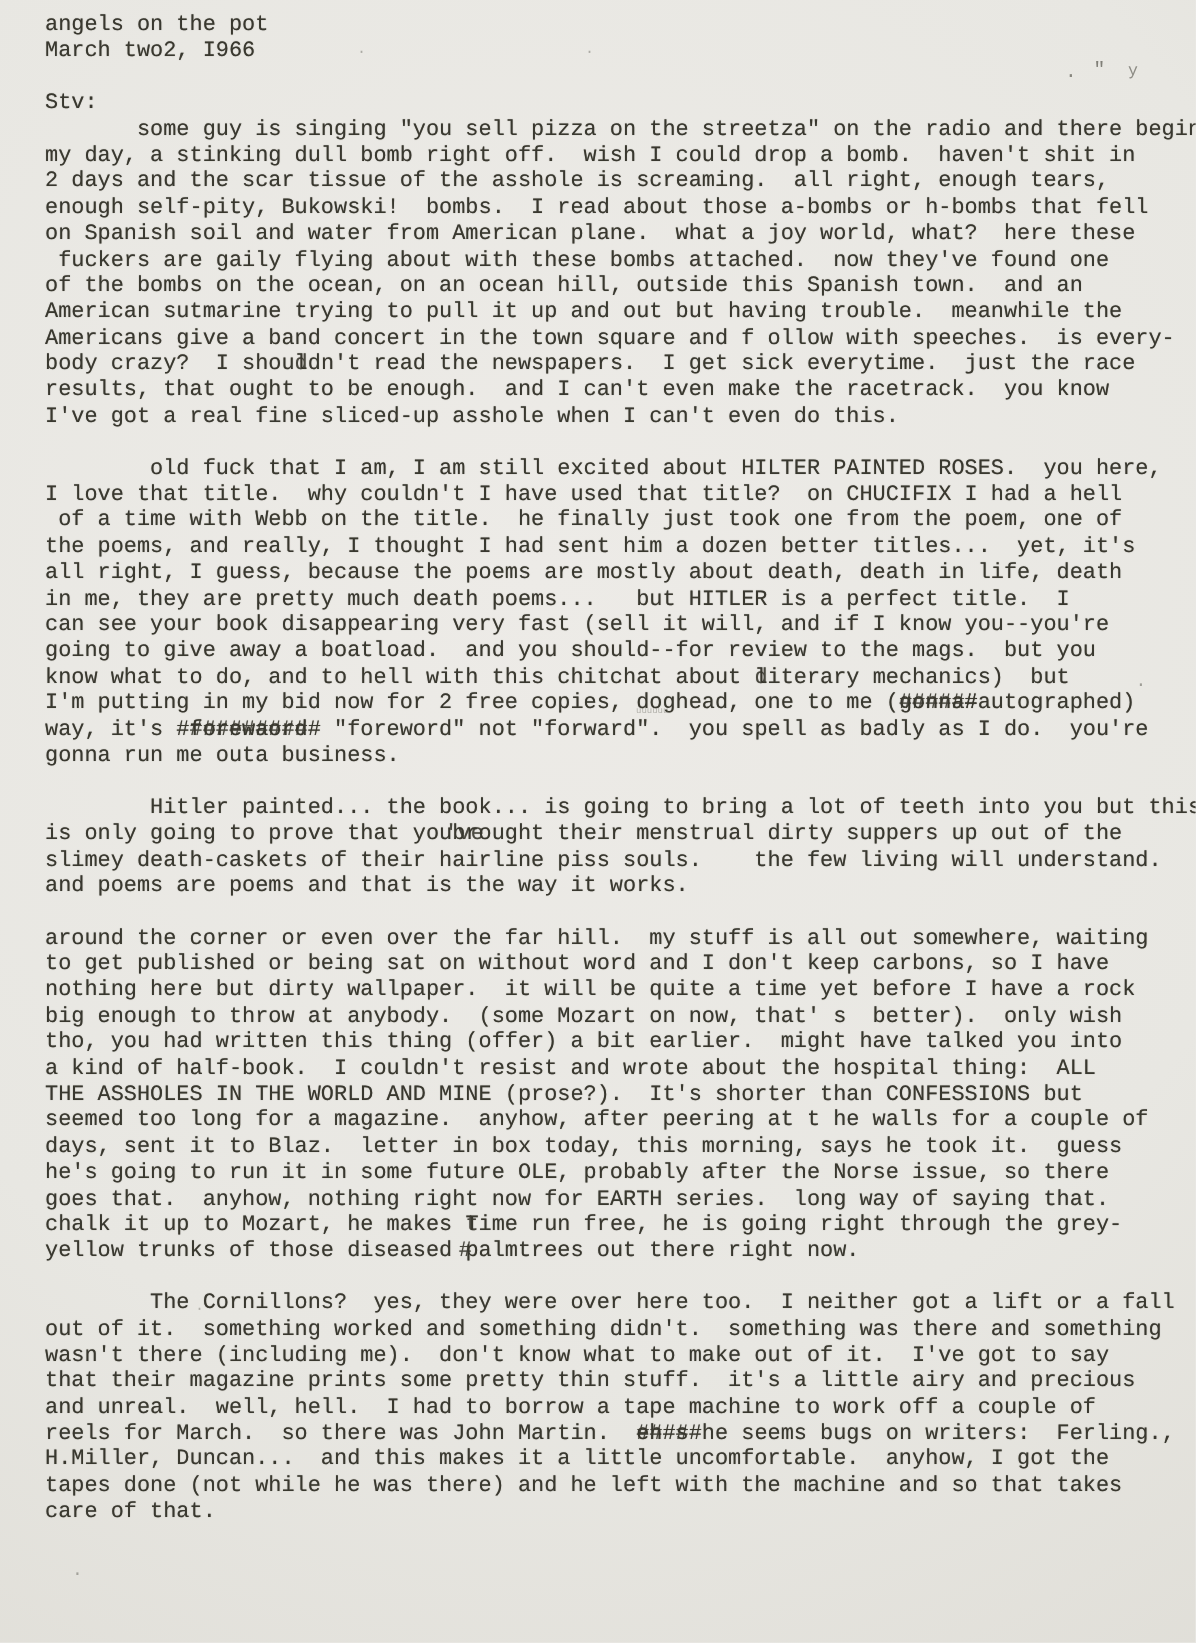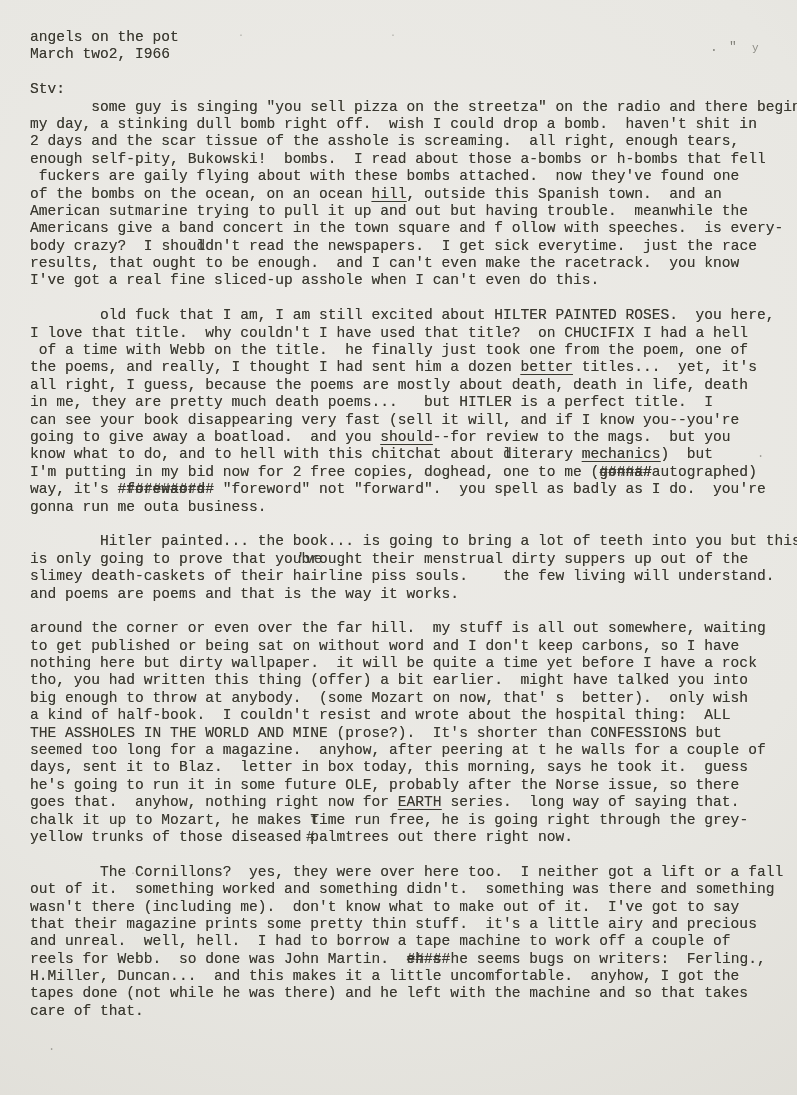--- a/index.html
+++ b/index.html
@@ -10,28 +10,26 @@
     background:#e9e8e4;
   }
   .page {
     position:absolute; inset:0;
     background: radial-gradient(120% 90% at 45% 35%, #edebe7 0%, #e8e7e2 55%, #dddbd4 100%);
   }
   .letter {
     position:absolute; left:30px; top:9px; right:18px;
     font-size:14.6px; line-height:17.4px;
     color:#39382f;
-    margin-top:20px;
   }
   .line {
     white-space:pre; height:17.4px;
     text-shadow: 0 0 0.6px rgba(52,50,40,0.55);
   }
   .u {
-    text-decoration: underline;
     text-decoration-thickness:1px;
     text-underline-offset:2.5px;
   }
   .ot { position:relative; display:inline-block; }
   .ot::before {
     content: attr(data-over);
     position:absolute; top:0;
     left: calc(var(--ox, 0) * 1ch);
     white-space:pre;
     opacity:0.9;
@@ -49,20 +47,21 @@
 <div class="page">
   <div class="letter">
       <div class="line"><span>angels on the pot</span></div>
       <div class="line"><span>March two2, I966</span></div>
       <div class="line">&nbsp;</div>
       <div class="line"><span>Stv:</span></div>
       <div class="line"><span>       some guy is singing "you sell pizza on the streetza" on the radio and there begins</span></div>
       <div class="line"><span>my day, a stinking dull bomb right off.  wish I could drop a bomb.  haven't shit in</span></div>
       <div class="line"><span>2 days and the scar tissue of the asshole is screaming.  all right, enough tears,</span></div>
       <div class="line"><span>enough self-pity, Bukowski!  bombs.  I read about those a-bombs or h-bombs that fell</span></div>
+      <div class="line"><span>on Spanish soil and water from American plane.  what a joy world, what?  here these</span></div>
       <div class="line"><span> fuckers are gaily flying about with these bombs attached.  now they've found one</span></div>
       <div class="line"><span>of the bombs on the ocean, on an ocean </span><span class="u">hill</span><span>, outside this Spanish town.  and an</span></div>
       <div class="line"><span>American sutmarine trying to pull it up and out but having trouble.  meanwhile the</span></div>
       <div class="line"><span>Americans give a band concert in the town square and f ollow with speeches.  is every-</span></div>
       <div class="line"><span>body crazy?  I </span><span class="ot" data-over="d" style="--ox: 4;">shouldn't</span><span> read the newspapers.  I get sick everytime.  just the race</span></div>
       <div class="line"><span>results, that ought to be enough.  and I can't even make the racetrack.  you know</span></div>
       <div class="line"><span>I've got a real fine sliced-up asshole when I can't even do this.</span></div>
       <div class="line">&nbsp;</div>
       <div class="line"><span>        old fuck that I am, I am still excited about HILTER PAINTED ROSES.  you here,</span></div>
       <div class="line"><span>I love that title.  why couldn't I have used that title?  on CHUCIFIX I had a hell</span></div>
@@ -78,37 +77,37 @@
       <div class="line"><span>gonna run me outa business.</span></div>
       <div class="line">&nbsp;</div>
       <div class="line"><span>        Hitler painted... the book... is going to bring a lot of teeth into you but this</span></div>
       <div class="line"><span>is only going to prove that you</span><span class="ot" data-over="'ve" style="--ox: -0.6;">brought</span><span> their menstrual dirty suppers up out of the</span></div>
       <div class="line"><span>slimey death-caskets of their hairline piss souls.    the few living will understand.</span></div>
       <div class="line"><span>and poems are poems and that is the way it works.</span></div>
       <div class="line">&nbsp;</div>
       <div class="line"><span>around the corner or even over the far hill.  my stuff is all out somewhere, waiting</span></div>
       <div class="line"><span>to get published or being sat on without word and I don't keep carbons, so I have</span></div>
       <div class="line"><span>nothing here but dirty wallpaper.  it will be quite a time yet before I have a rock</span></div>
+      <div class="line"><span>big enough to throw at anybody.  (some Mozart on now, that' s  better).  only wish</span></div>
       <div class="line"><span>tho, you had written this thing (offer) a bit earlier.  might have talked you into</span></div>
-      <div class="line"><span>big enough to throw at anybody.  (some Mozart on now, that' s  better).  only wish</span></div>
       <div class="line"><span>a kind of half-book.  I couldn't resist and wrote about the hospital thing:  ALL</span></div>
       <div class="line"><span>THE ASSHOLES IN THE WORLD AND MINE (prose?).  It's shorter than CONFESSIONS but</span></div>
       <div class="line"><span>seemed too long for a magazine.  anyhow, after peering at t he walls for a couple of</span></div>
       <div class="line"><span>days, sent it to Blaz.  letter in box today, this morning, says he took it.  guess</span></div>
       <div class="line"><span>he's going to run it in some future OLE, probably after the Norse issue, so there</span></div>
       <div class="line"><span>goes that.  anyhow, nothing right now for </span><span class="u">EARTH</span><span> series.  long way of saying that.</span></div>
       <div class="line"><span>chalk it up to Mozart, he makes </span><span class="ot" data-over="t">Time</span><span> run free, he is going right through the grey-</span></div>
       <div class="line"><span>yellow trunks of those diseased </span><span class="ot" data-over="#" style="--ox: -0.5;">palmtrees</span><span> out there right now.</span></div>
       <div class="line">&nbsp;</div>
       <div class="line"><span>        The Cornillons?  yes, they were over here too.  I neither got a lift or a fall</span></div>
       <div class="line"><span>out of it.  something worked and something didn't.  something was there and something</span></div>
       <div class="line"><span>wasn't there (including me).  don't know what to make out of it.  I've got to say</span></div>
       <div class="line"><span>that their magazine prints some pretty thin stuff.  it's a little airy and precious</span></div>
       <div class="line"><span>and unreal.  well, hell.  I had to borrow a tape machine to work off a couple of</span></div>
-      <div class="line"><span>reels for Webb.  so done was John Martin.  </span><span class="ot" data-over="## #">eh#s#</span><span>he seems bugs on writers:  Ferling.,</span></div>
+      <div class="line"><span>reels for March.  so there was John Martin.  </span><span class="ot" data-over="## #">eh#s#</span><span>he seems bugs on writers:  Ferling.,</span></div>
       <div class="line"><span>H.Miller, Duncan...  and this makes it a little uncomfortable.  anyhow, I got the</span></div>
       <div class="line"><span>tapes done (not while he was there) and he left with the machine and so that takes</span></div>
       <div class="line"><span>care of that.</span></div>
     </div>
   <div>
       <span class="stray" style="left: 710px; top: 40px; font-size: 13px; opacity: 0.8;">.</span>
       <span class="stray" style="left: 729px; top: 39px; font-size: 13px; opacity: 0.85;">"</span>
       <span class="stray" style="left: 752px; top: 42px; font-size: 11px; opacity: 0.75;">y</span>
       <span class="stray" style="left: 238px; top: 30px; font-size: 10px; opacity: 0.5;">·</span>
       <span class="stray" style="left: 390px; top: 30px; font-size: 10px; opacity: 0.5;">·</span>

